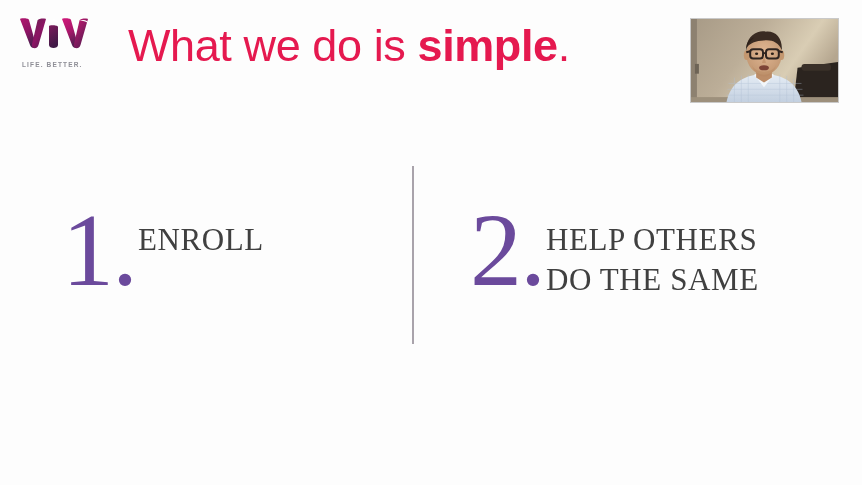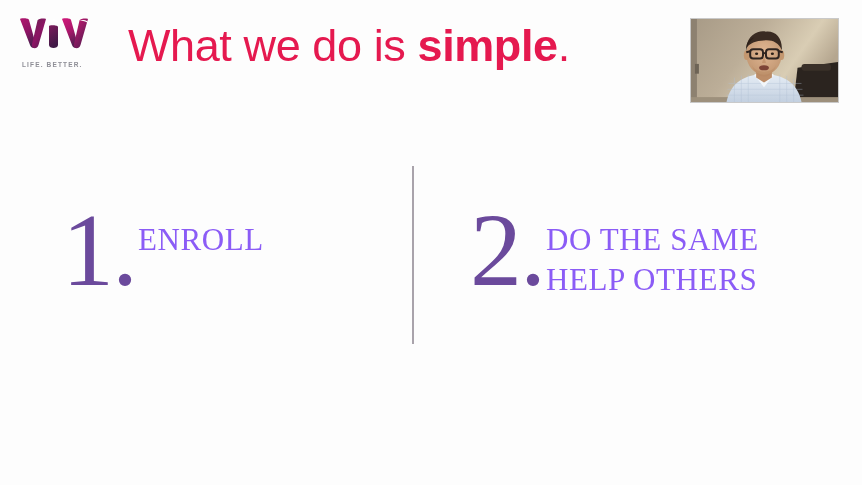--- a/index.html
+++ b/index.html
@@ -108,21 +108,21 @@
     margin-top: 38px;
     margin-right: 2px;
     font-weight: normal;
     letter-spacing: -2px;
   }
 
   .step-text {
     font-family: "Liberation Serif", serif;
     font-size: 31px;
     line-height: 40px;
-    color: #8b5cf6;
+    color: #404040;
     letter-spacing: 0.6px;
     margin-top: 60px;
     white-space: nowrap;
   }
   .step-text .line { display: block; }
 
   
   #divider {
     position: absolute;
     left: 412px;
@@ -263,21 +263,21 @@
     <div class="step" id="step-1">
       <span class="step-number">1.</span>
       <span class="step-text">
         <span class="line">ENROLL</span>
       </span>
     </div>
 
     <div class="step" id="step-2">
       <span class="step-number">2.</span>
       <span class="step-text">
+        <span class="line">HELP OTHERS</span>
         <span class="line">DO THE SAME</span>
-        <span class="line">HELP OTHERS</span>
       </span>
     </div>
   </div>
 
   <div id="divider"></div>
 
 </div>
 
 </body></html>

